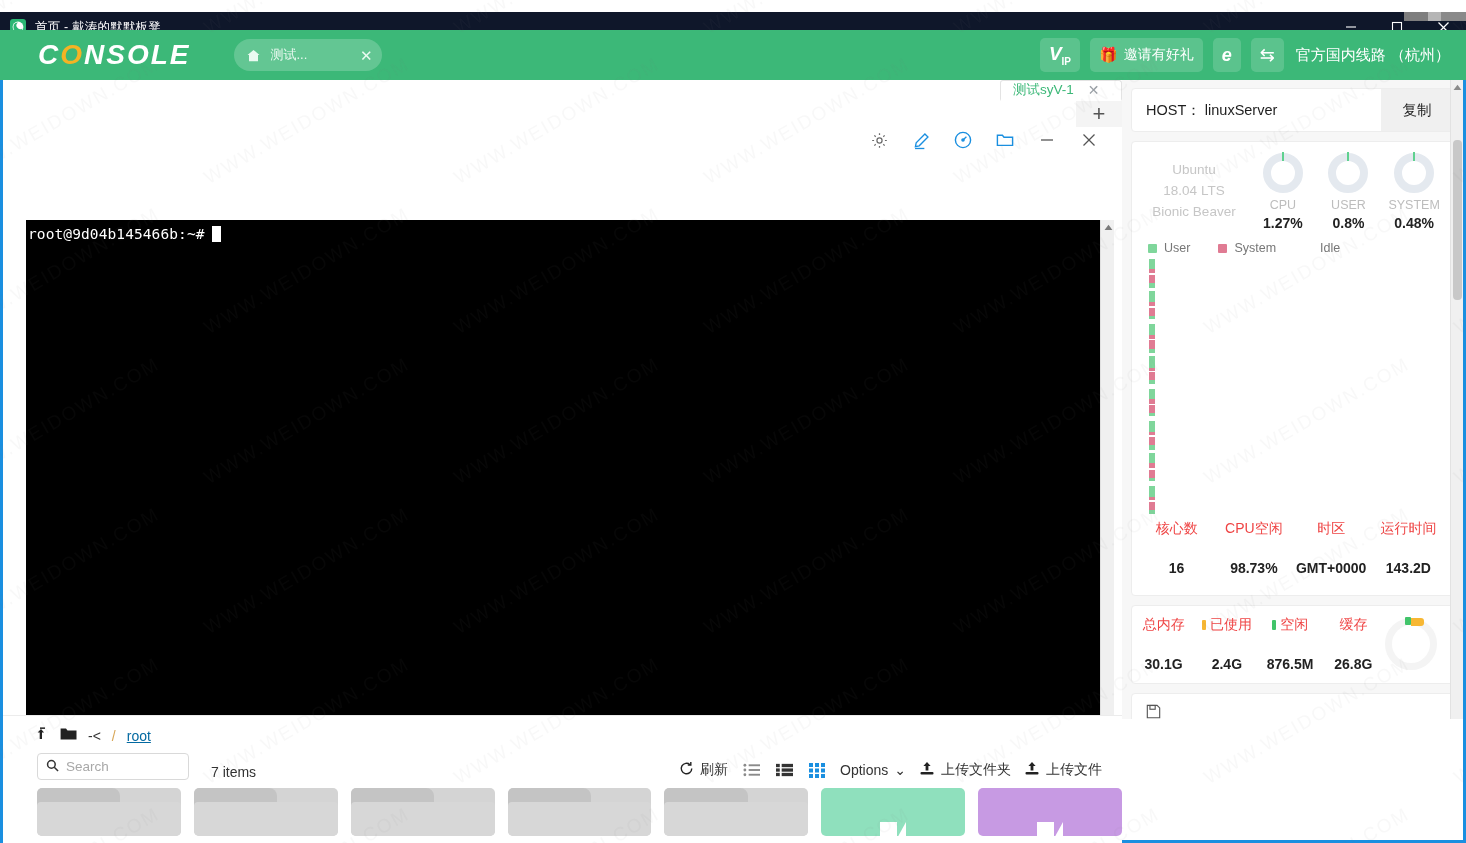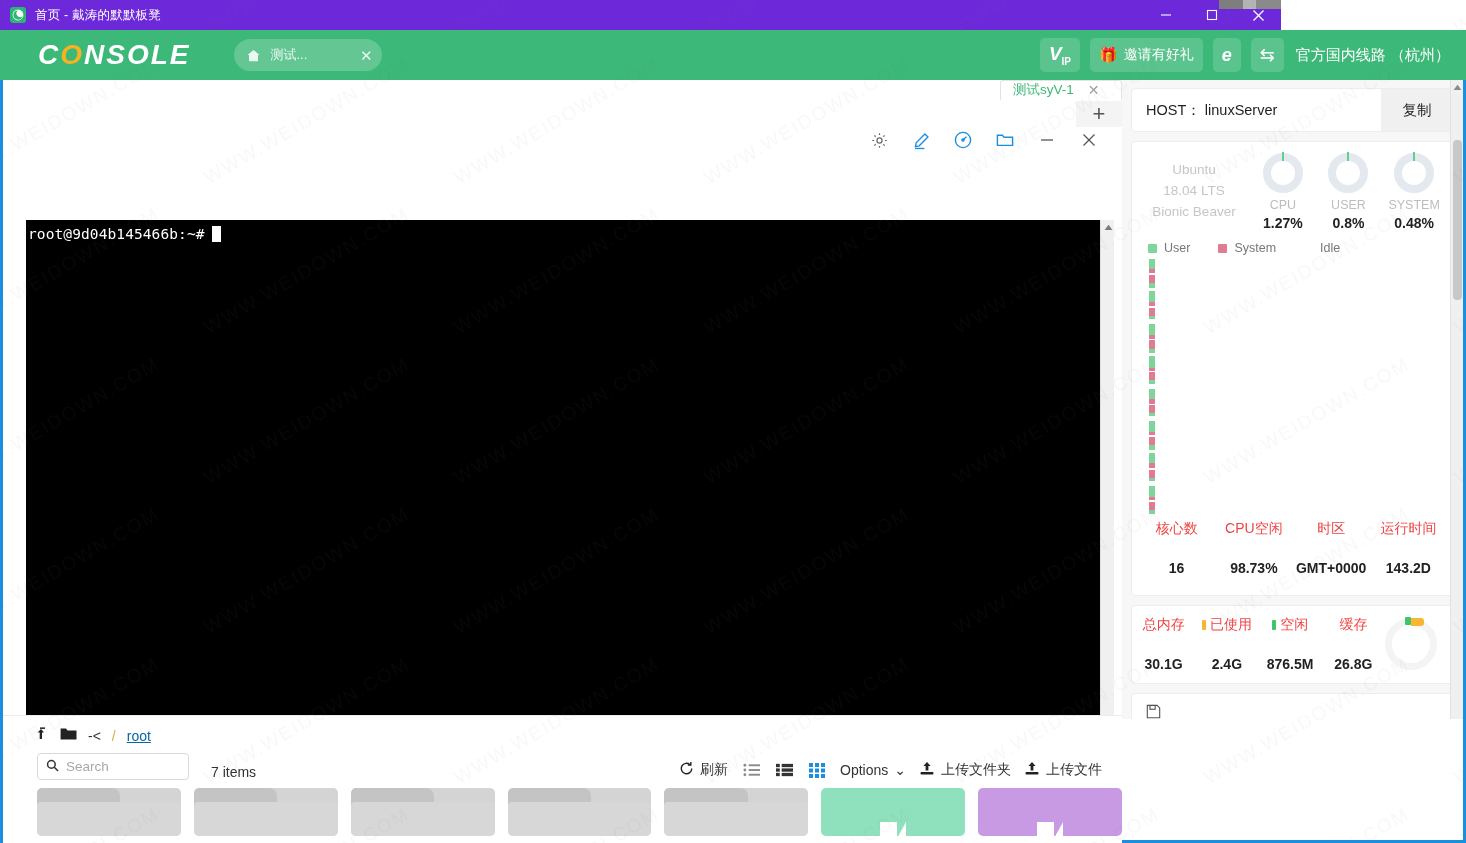--- a/index.html
+++ b/index.html
@@ -6,22 +6,22 @@
   html, body {
     width: 1466px; height: 843px;
     font-family: "Liberation Sans", sans-serif;
     background: #ffffff;
     overflow: hidden;
   }
   #app { position: relative; width: 1466px; height: 843px; background:#fff; }
 
   
   .titlebar {
-    position:absolute; left:0; top:0; width:1281px; height:30px;
-    background:#6d28d9; display:flex; align-items:center;
+    position:absolute; left:0; top:12px; width:1466px; height:30px;
+    background:#0f172a; display:flex; align-items:center;
   }
   .tb-favicon {
     width:16px; height:16px; margin-left:10px; border-radius:3px;
     background:#2bb673; display:flex; align-items:center; justify-content:center;
     flex:none;
   }
   .tb-favicon svg { display:block; }
   .tb-title {
     color:#ffffff; font-size:12.5px; margin-left:9px;
     white-space:nowrap; letter-spacing:0.2px;

